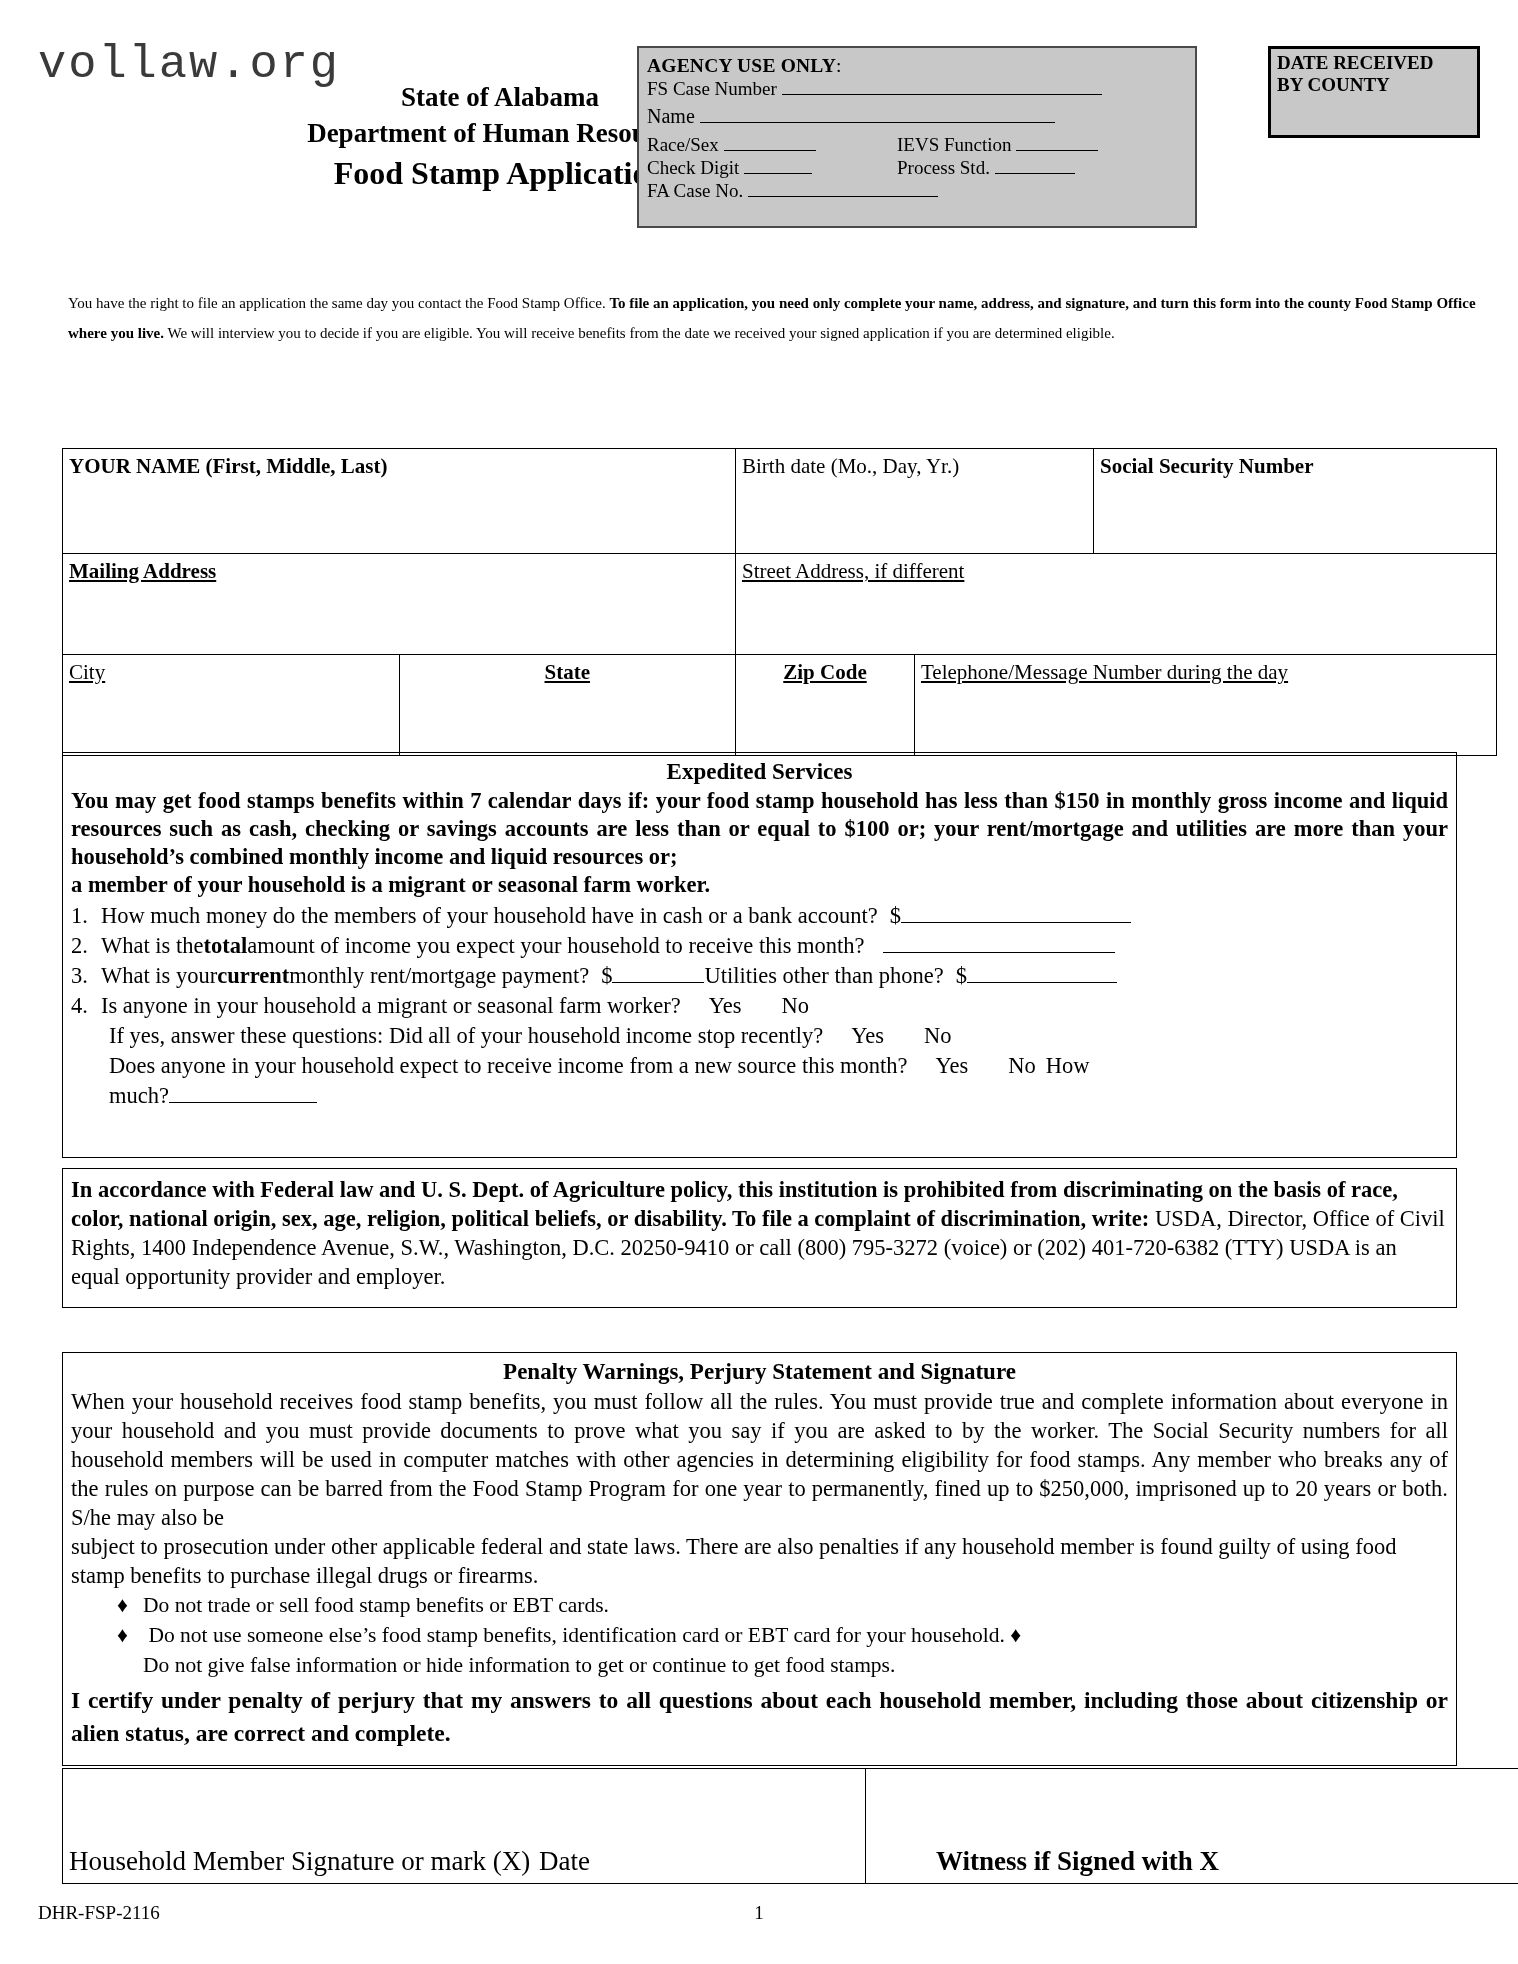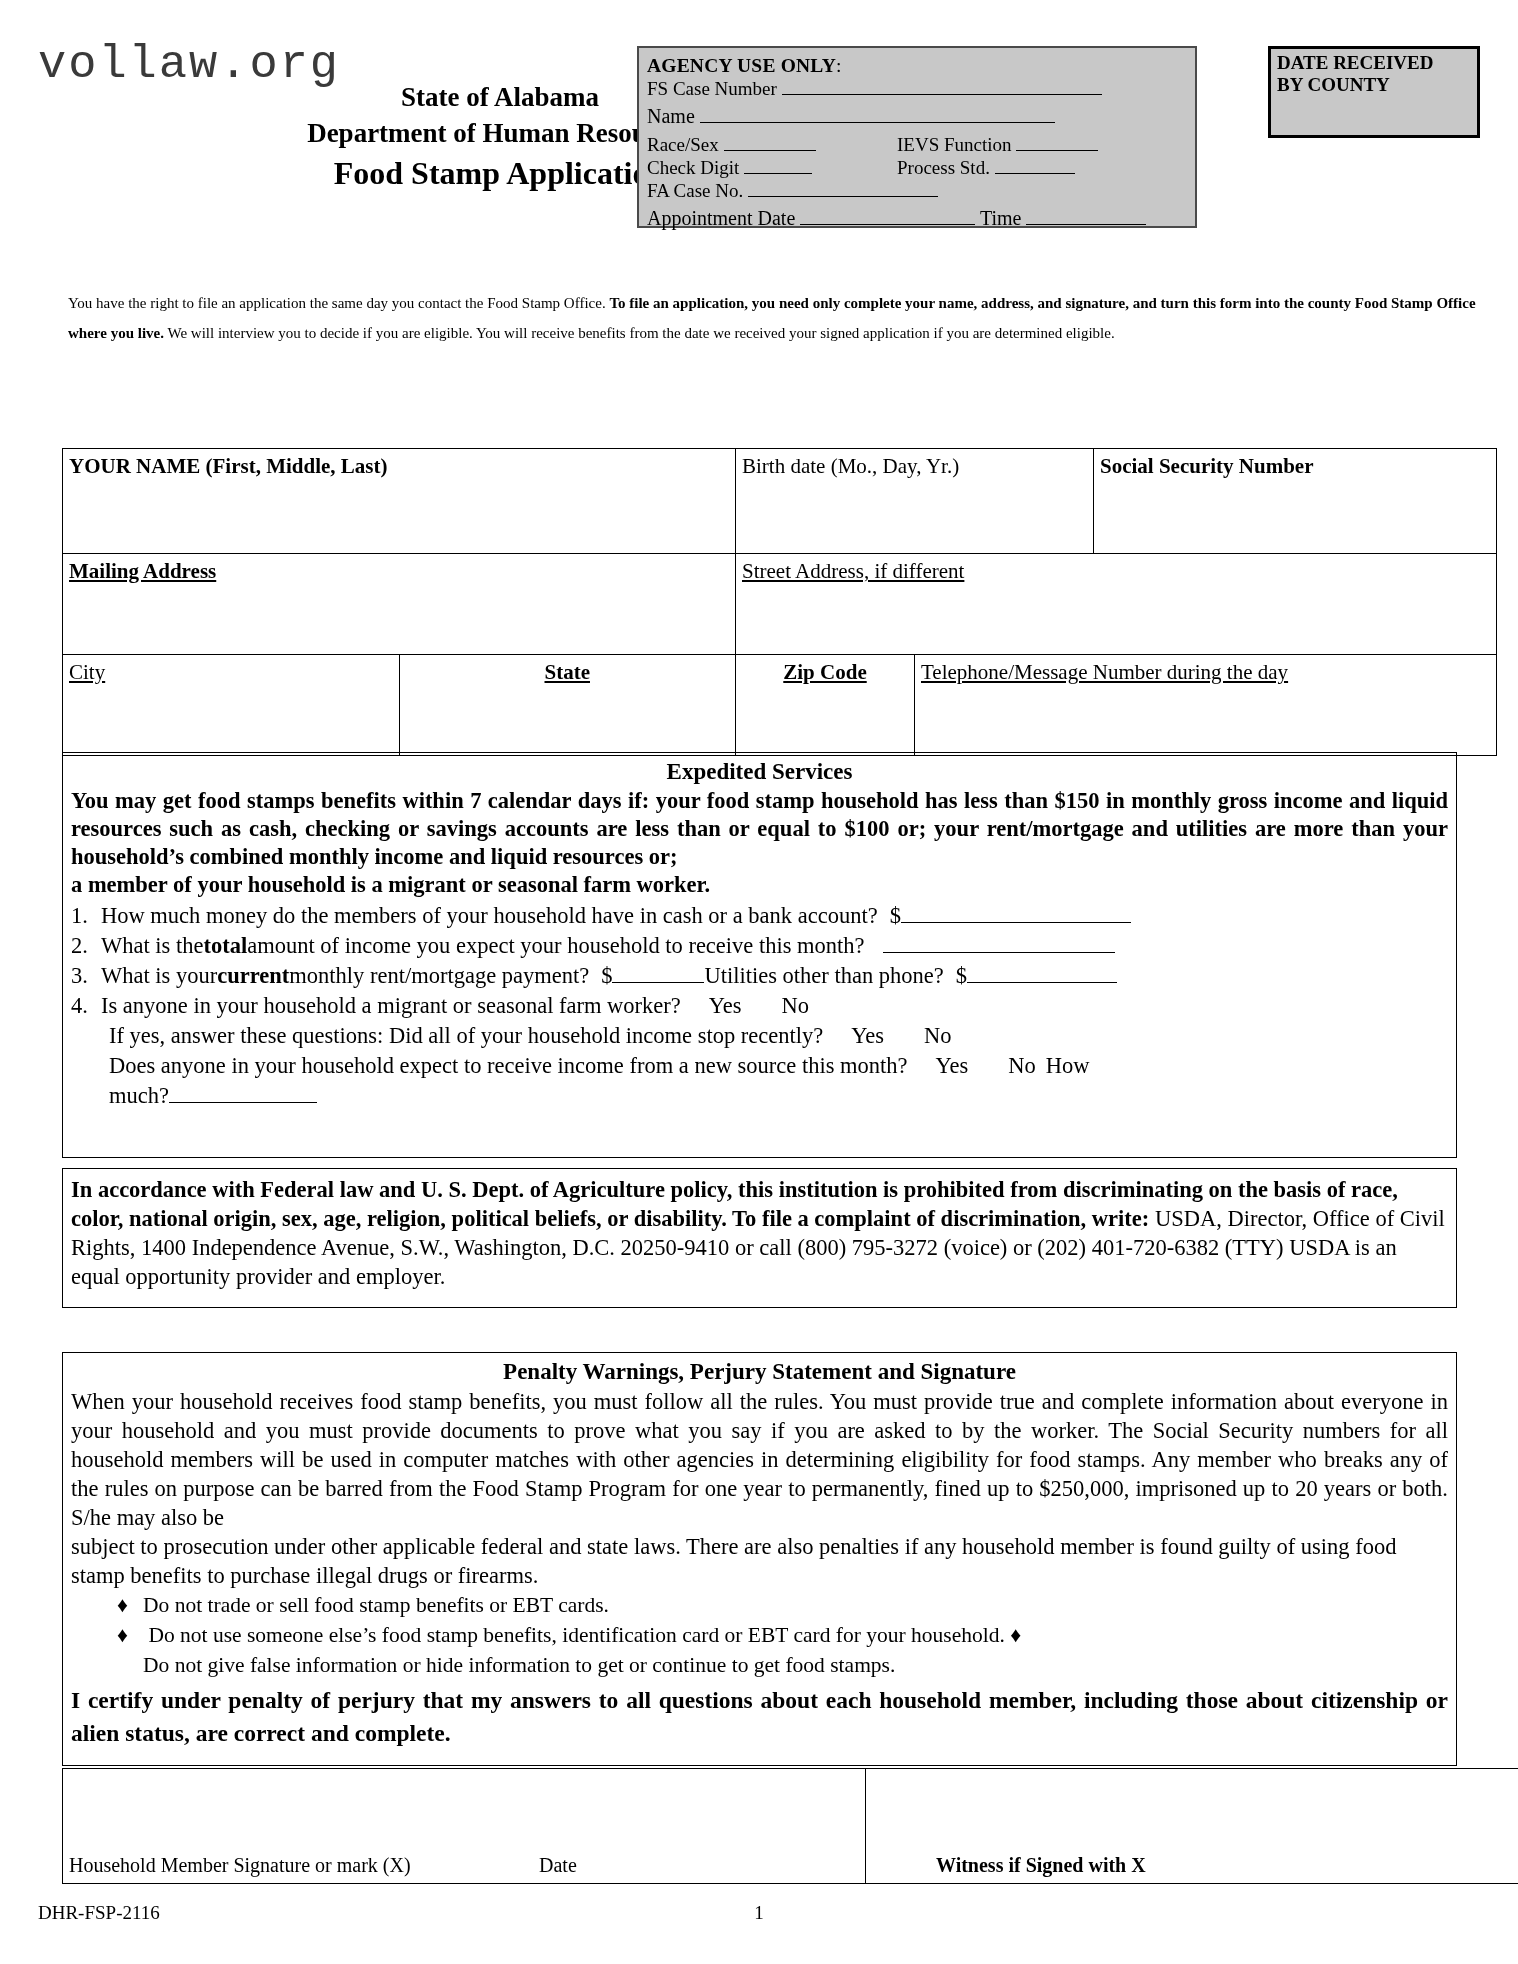--- a/index.html
+++ b/index.html
@@ -198,21 +198,21 @@
     top: 1768px;
     width: 1395px;
     border-collapse: collapse;
     table-layout: fixed;
   }
   .sig-table td {
     border: 1.5px solid #000;
     height: 108px;
     vertical-align: bottom;
     padding: 0 6px 6px 6px;
-    font-size: 20px;
+    font-size: 27px;
   }
   .sig-inner { display: flex; }
   .sig-inner .s1 { width: 470px; }
 
   
   .footer {
     position: absolute;
     left: 0;
     top: 1902px;
     width: 1518px;
@@ -260,26 +260,20 @@
         <span class="ln" style="width:68px"></span>
       </div>
       <div>
         <span>Process Std.</span>
         <span class="ln" style="width:80px"></span>
       </div>
     </div>
     <div>
       <span>FA Case No.</span>
       <span class="ln" style="width:190px"></span>
-    </div>
-    <div class="big">
-      <span>Appointment Date</span>
-      <span class="ln" style="width:175px;height:21px"></span>
-      <span>Time</span>
-      <span class="ln" style="width:120px;height:21px"></span>
     </div>
   </div>
 
   <div class="date-received-box">
     <div>DATE RECEIVED</div>
     <div>BY COUNTY</div>
   </div>
 
   <div class="intro"><span>You have the right to file an application the same day you contact the Food Stamp Office.   </span><b>To file an application, you need only complete your name, address, and signature, and turn this form into the county Food Stamp Office where you live.</b><span>   We will interview you to decide if you are eligible.   You will receive benefits from the date we received your signed application if you are determined eligible.</span></div>
 

